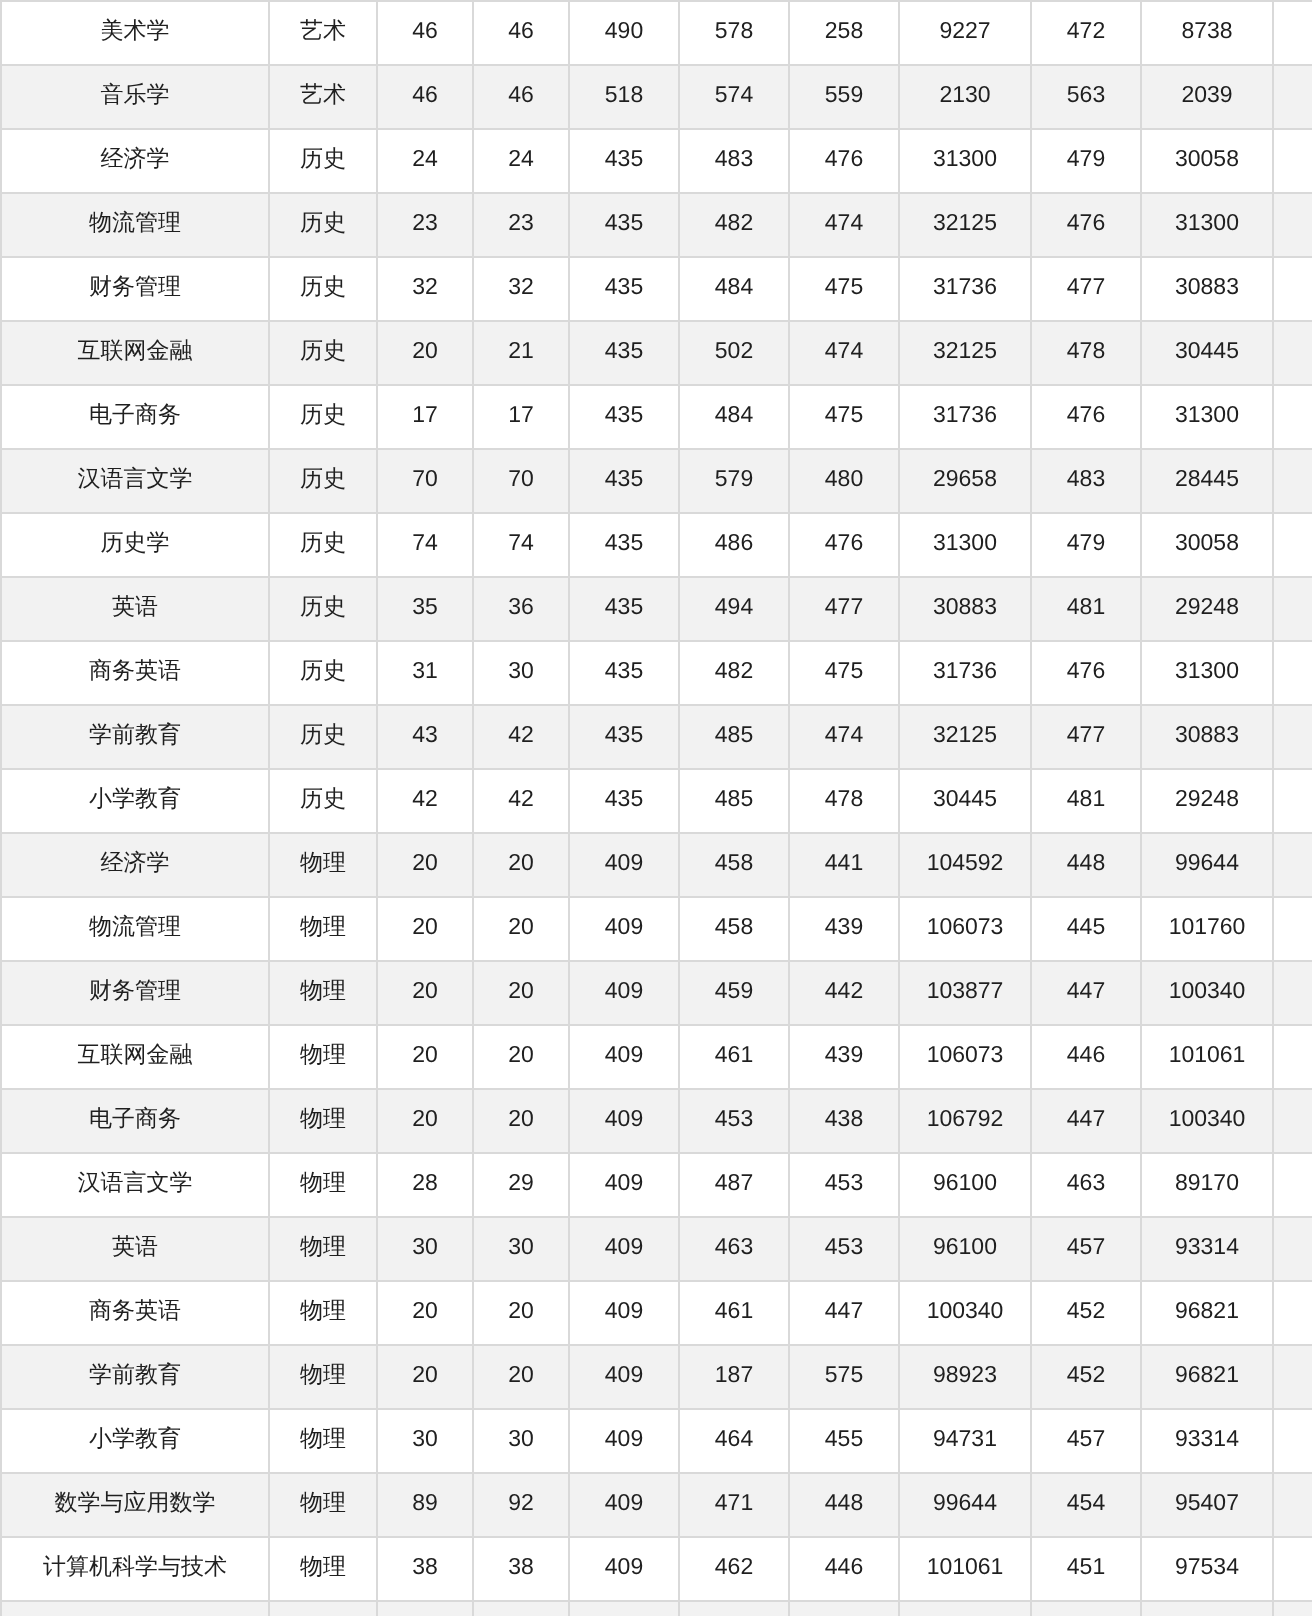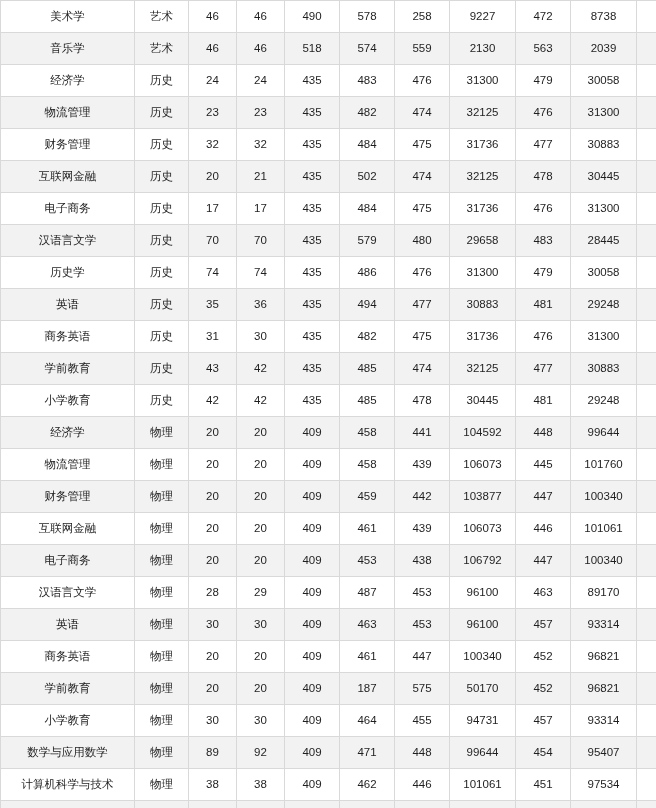--- a/index.html
+++ b/index.html
@@ -346,21 +346,21 @@
         <td>38</td>
       </tr>
       <tr class="row-odd">
         <td class="col-major">学前教育</td>
         <td>物理</td>
         <td>20</td>
         <td>20</td>
         <td>409</td>
         <td>187</td>
         <td>575</td>
-        <td>50170</td>
+        <td>98923</td>
         <td>452</td>
         <td>96821</td>
         <td>40</td>
       </tr>
       <tr class="row-even">
         <td class="col-major">小学教育</td>
         <td>物理</td>
         <td>30</td>
         <td>30</td>
         <td>409</td>

